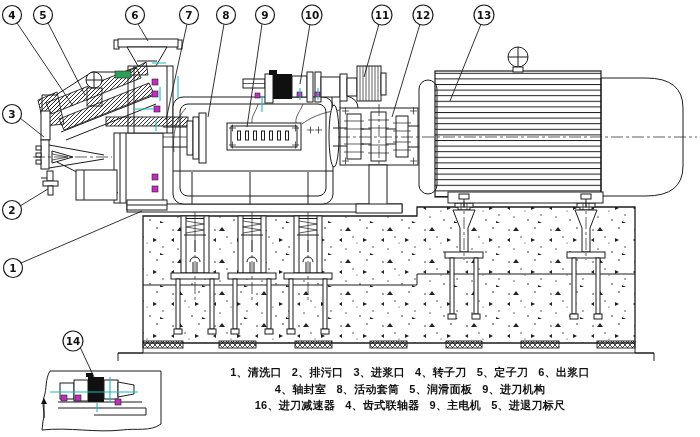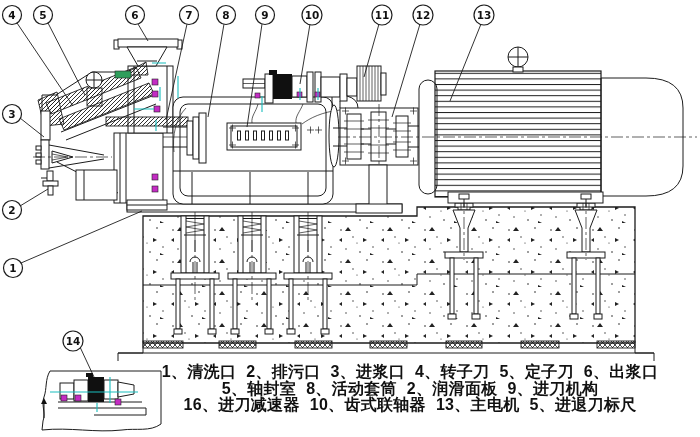--- a/index.html
+++ b/index.html
@@ -16,21 +16,21 @@
   svg .conc{fill:url(#concrete);stroke:var(--line);stroke-width:1.3;}
   svg .fins{fill:url(#fins);stroke:var(--line);stroke-width:1.2;}
   svg .cl{stroke:var(--line);stroke-width:.7;fill:none;stroke-dasharray:12 3 3 3;}
   svg .mg{fill:var(--mg);stroke:#222;stroke-width:.6;}
   svg .gn{fill:var(--gn);stroke:#222;stroke-width:.6;}
   svg .cy{stroke:var(--cy);stroke-width:1.1;fill:none;}
   svg .bt{fill:var(--ink);stroke:none;font:bold 10.5px "DejaVu Sans",sans-serif;text-anchor:middle;}
   svg .bln circle{stroke:var(--line);stroke-width:1.2;fill:#fff;}
   svg .bln line{stroke:var(--line);stroke-width:.9;}
   .legend{position:absolute;left:140px;top:364px;width:540px;text-align:center;
-          color:var(--ink);font-weight:bold;font-size:16px;line-height:16.5px;letter-spacing:.3px;}
+          color:var(--ink);font-weight:bold;font-size:11px;line-height:16.5px;letter-spacing:.3px;}
   .legend .item{display:inline-block;margin:0 5px;white-space:nowrap;}
 </style>
 </head>
 <body>
 
 <div class="canvas">
 <svg width="700" height="437" viewBox="0 0 700 437">
   <defs>
     <pattern id="hatch" width="4" height="4" patternUnits="userSpaceOnUse">
       <path d="M0,4 L4,0" stroke="#1c1c1c" stroke-width="0.9"></path>
@@ -375,16 +375,16 @@
     <g class="bln">
       <line x1="80" y1="347" x2="94" y2="377"></line>
           <circle cx="73" cy="341" r="10"></circle>
       <text class="bt" x="73" y="345">14</text>
         </g>
   </g>
 </svg>
 
   <div class="legend" id="legend">
       <div><span class="item">1、清洗口</span><span class="item">2、排污口</span><span class="item">3、进浆口</span><span class="item">4、转子刀</span><span class="item">5、定子刀</span><span class="item">6、出浆口</span></div>
-      <div><span class="item">5、轴封室</span><span class="item">8、活动套筒</span><span class="item">2、润滑面板</span><span class="item">9、进刀机构</span></div>
-      <div><span class="item">16、进刀减速器</span><span class="item">10、齿式联轴器</span><span class="item">13、主电机</span><span class="item">5、进退刀标尺</span></div>
+      <div><span class="item">4、轴封室</span><span class="item">8、活动套筒</span><span class="item">5、润滑面板</span><span class="item">9、进刀机构</span></div>
+      <div><span class="item">16、进刀减速器</span><span class="item">4、齿式联轴器</span><span class="item">9、主电机</span><span class="item">5、进退刀标尺</span></div>
     </div>
 </div>
 
 </body></html>

